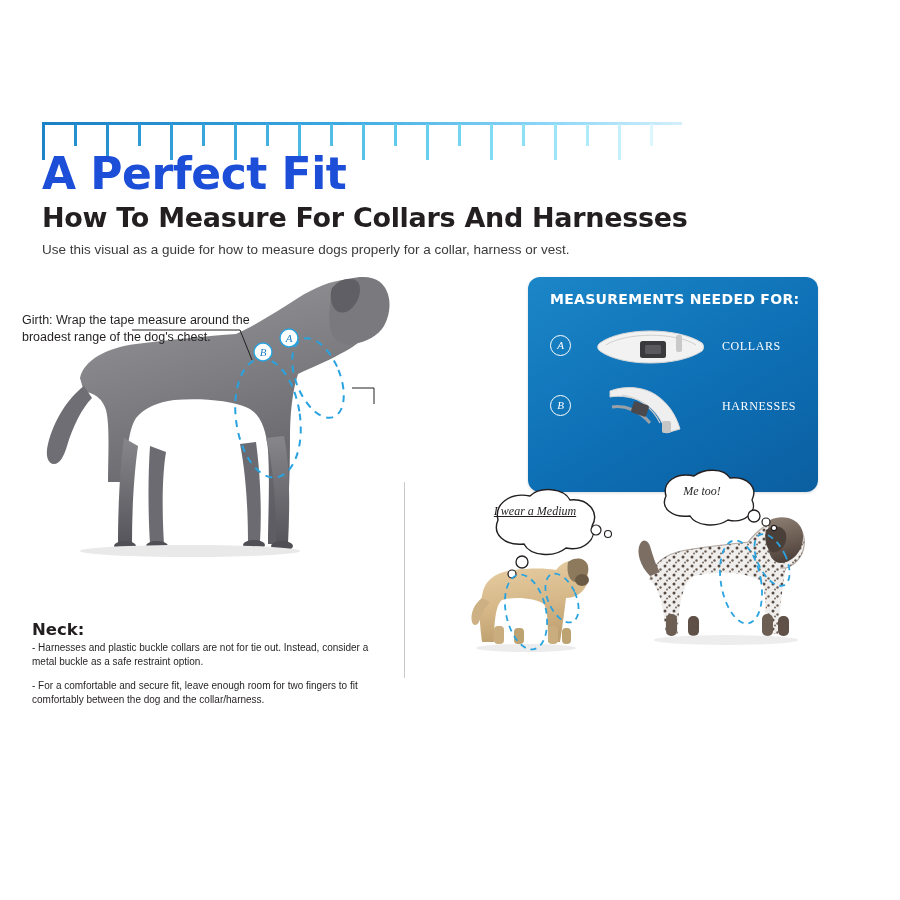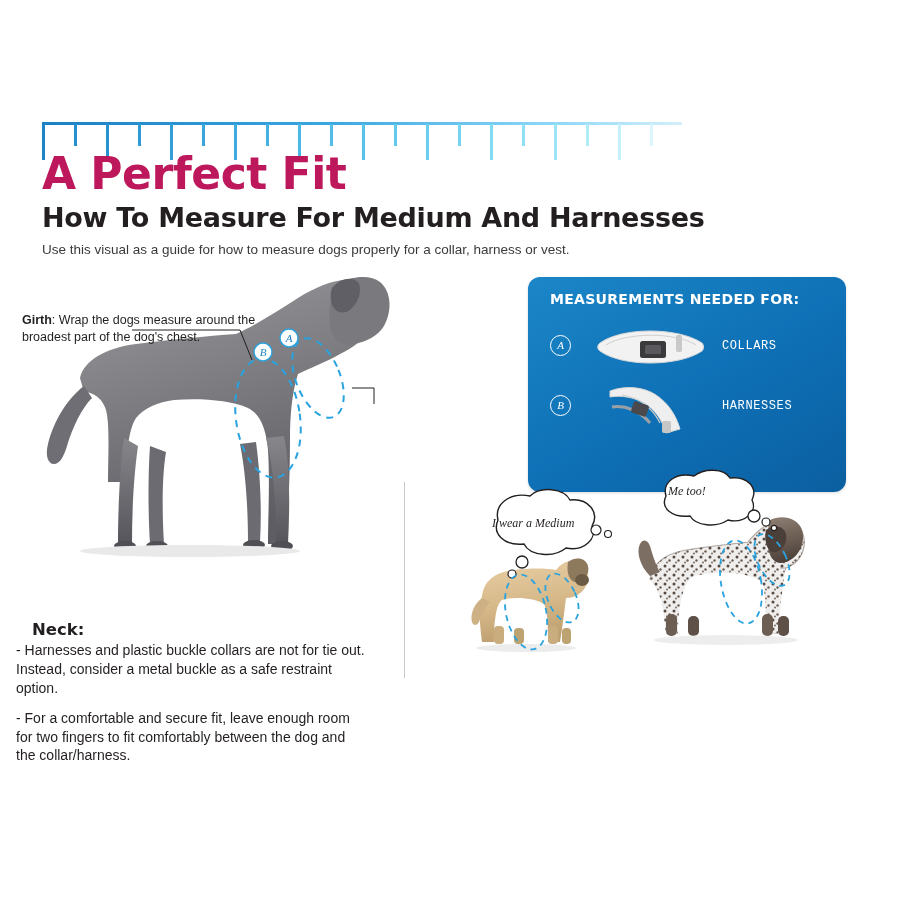--- a/index.html
+++ b/index.html
@@ -39,21 +39,21 @@
   }
 
   
   .title {
     position: absolute;
     left: 42px;
     top: 148px;
     font-size: 44px;
     font-weight: bold;
     letter-spacing: -0.5px;
-    color: #be185d;
+    color: #1d4ed8;
     font-family: "DejaVu Sans", sans-serif;
   }
   .subtitle {
     position: absolute;
     left: 42px;
     top: 202px;
     font-size: 27px;
     font-weight: bold;
     color: #231f20;
     letter-spacing: -0.3px;
@@ -71,21 +71,20 @@
   .card {
     position: absolute;
     left: 528px;
     top: 277px;
     width: 290px;
     height: 215px;
     border-radius: 12px;
     background: linear-gradient(150deg, #1b86c8 0%, #0e6fb5 55%, #0b5fa0 100%);
     color: #ffffff;
     box-shadow: 0 1px 3px rgba(0,0,0,.15);
-    padding-left: 28px;
   }
   .card-title {
     position: absolute;
     left: 22px;
     top: 14px;
     font-size: 14px;
     font-weight: bold;
     letter-spacing: .3px;
     font-family: "DejaVu Sans", sans-serif;
   }
@@ -109,54 +108,54 @@
     text-align: center;
     font-family: "Liberation Serif", serif;
     font-style: italic;
   }
   .card-label {
     position: absolute;
     left: 172px;
     top: 18px;
     font-size: 12px;
     letter-spacing: .6px;
-    font-family: Liberation Mono, monospace;
+    font-family: Liberation Serif, serif;
   }
   .card-art {
     position: absolute;
     left: 42px;
     top: 0;
     width: 120px;
     height: 56px;
   }
 
   
   .callout {
     position: absolute;
     font-size: 12.5px;
     line-height: 1.32;
     color: #231f20;
   }
-  .callout b { font-weight: bold; }
+  .callout b { font-weight: normal; }
 
   .girth-callout { left: 22px; top: 312px; width: 235px; }
   .neck-callout  { left: 368px; top: 412px; width: 162px; }
 
   
   .tips-head {
     position: absolute;
     left: 32px; top: 620px;
     font-size: 16.5px; font-weight: bold;
     font-family: "DejaVu Sans", sans-serif;
   }
   .tips {
     position: absolute;
-    left: 16px; top: 641px;
+    left: 32px; top: 641px;
     width: 350px;
-    font-size: 14px;
+    font-size: 10px;
     line-height: 1.35;
   }
   .tip { margin-bottom: 11px; }
 
   
   .mf-head {
     position: absolute;
     left: 420px; top: 703px;
     font-size: 22px; font-weight: bold;
     font-family: "DejaVu Sans", sans-serif;
@@ -177,24 +176,25 @@
     height: 196px;
     background: #c9c9c9;
   }
 
   
   .bubble-text {
     position: absolute;
     font-family: "Liberation Serif", serif;
     font-size: 12px;
     color: #231f20;
+    text-align: center;
     line-height: 1.2;
     font-style: italic;
   }
-  .bubble1 { left: 492px; top: 516px; width: 86px; }
+  .bubble1 { left: 492px; top: 504px; width: 86px; text-decoration: underline; }
   .bubble2 { left: 668px; top: 484px; width: 68px; }
 
   svg { display: block; }
   .abs { position: absolute; left: 0; top: 0; }
 </style>
 </head>
 <body>
 
 <div class="page">
 
@@ -220,21 +220,21 @@
         <rect x="480" y="2" width="3" height="22" fill="#8ee0f5"></rect>
         <rect x="512" y="2" width="3" height="36" fill="#9ce5f7"></rect>
         <rect x="544" y="2" width="3" height="22" fill="#b0ebf9"></rect>
         <rect x="576" y="2" width="3" height="36" fill="#c4f0fb"></rect>
         <rect x="608" y="2" width="3" height="22" fill="#dbf6fd"></rect>
       </g>
     </svg>
   </div>
 
   <div class="title">A Perfect Fit</div>
-  <div class="subtitle">How To Measure For Medium And Harnesses</div>
+  <div class="subtitle">How To Measure For Collars And Harnesses</div>
   <div class="lede">Use this visual as a guide for how to measure dogs properly for a collar, harness or vest.</div>
 
   <svg class="abs" style="left:40px; top:268px;" width="400" height="350">
     <defs>
       <linearGradient id="dane" x1="0" y1="0" x2="0.3" y2="1">
         <stop offset="0%" stop-color="#9a9a9c"></stop>
         <stop offset="45%" stop-color="#7e7e83"></stop>
         <stop offset="100%" stop-color="#5d5d63"></stop>
       </linearGradient>
       <linearGradient id="daneLeg" x1="0" y1="0" x2="0" y2="1">
@@ -288,21 +288,21 @@
     <path d="M374,404 L374,388 L352,388" fill="none" stroke="#231f20" stroke-width="1"></path>
 
     <circle cx="289" cy="338" r="9" fill="#ffffff" stroke="#29a3e0" stroke-width="1.4"></circle>
     <text x="289" y="342" text-anchor="middle" font-family="Liberation Serif, serif" font-style="italic" font-size="11" fill="#1b7fc4">A</text>
 
     <circle cx="263" cy="352" r="9" fill="#ffffff" stroke="#29a3e0" stroke-width="1.4"></circle>
     <text x="263" y="356" text-anchor="middle" font-family="Liberation Serif, serif" font-style="italic" font-size="11" fill="#1b7fc4">B</text>
   </svg>
 
   <div class="callout girth-callout">
-    <b>Girth</b><span>: Wrap the dogs measure around the broadest part of the dog's chest.</span>
+    <b>Girth</b><span>: Wrap the tape measure around the broadest range of the dog's chest.</span>
   </div>
 
 
   <div class="card">
     <div class="card-title">MEASUREMENTS NEEDED FOR:</div>
 
     <div class="card-row r1">
       <div class="badge">A</div>
       <div class="card-art">
         <svg width="120" height="56" viewBox="0 0 120 56">

